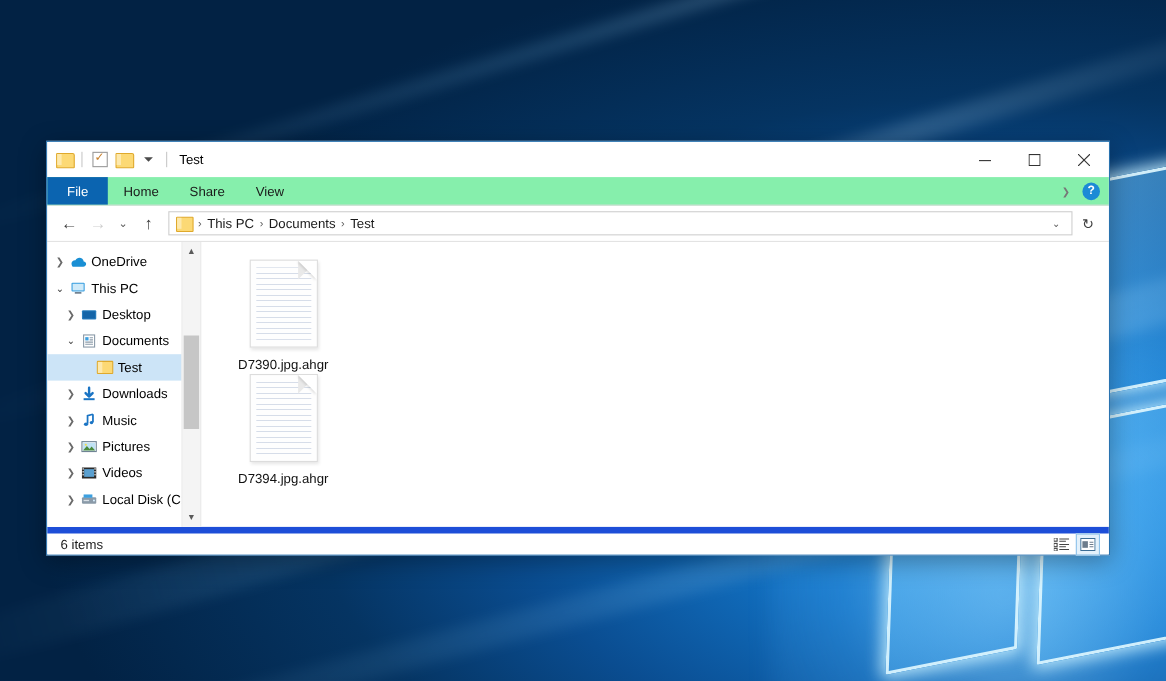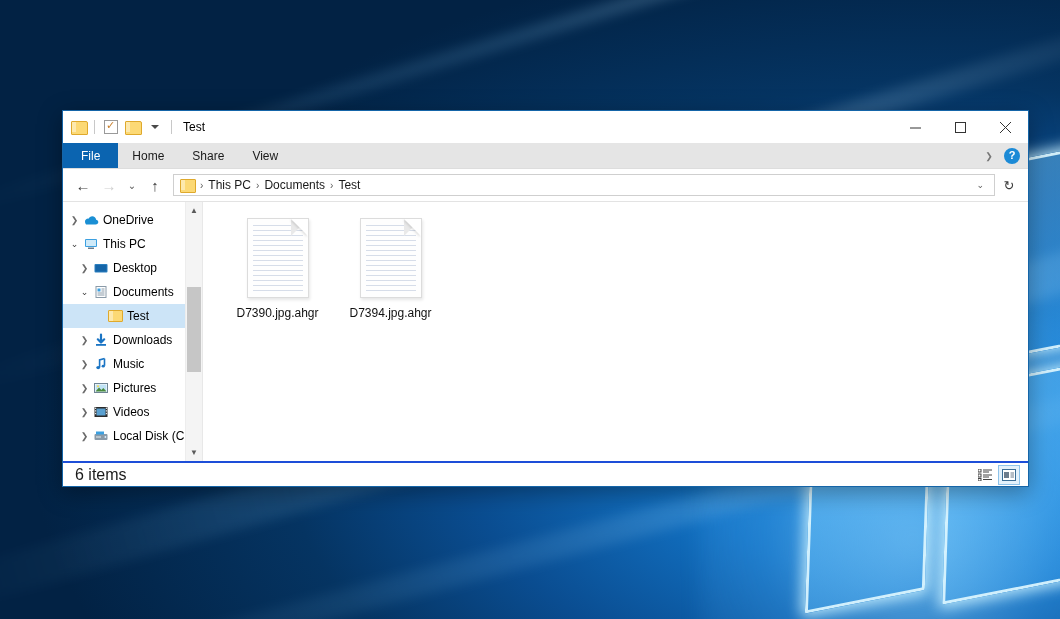--- a/index.html
+++ b/index.html
@@ -62,31 +62,30 @@
   }
   .pane.p1 { left: 14px;  top: 150px; width: 120px; height: 178px; }
   .pane.p2 { left: 152px; top: 132px; width: 150px; height: 196px; }
   .pane.p3 { left: 14px;  top: 348px; width: 120px; height: 196px; }
   .pane.p4 { left: 152px; top: 348px; width: 150px; height: 214px; }
 
   
   #explorer {
     position: absolute;
     left: 42px;
-    top: 110px;
+    top: 128px;
     width: 967px;
     height: 377px;
     background: #ffffff;
     border: 1px solid #1565a8;
     box-shadow: 0 6px 22px rgba(0,0,0,0.34);
     display: flex;
     flex-direction: column;
     font-size: 12px;
     color: #000;
-    margin-left: 20px;
   }
 
   
   .titlebar {
     height: 32px;
     background: #ffffff;
     display: flex;
     align-items: center;
     flex: 0 0 auto;
     position: relative;
@@ -163,21 +162,21 @@
     color: #333;
     font-size: 12px;
   }
   .wc svg { display: block; }
 
   
   .ribbon {
     height: 26px;
     display: flex;
     align-items: stretch;
-    background: #e5e5e5;
+    background: #86efac;
     border-bottom: 1px solid #dddddd;
     flex: 0 0 auto;
     position: relative;
   }
   .tab {
     display: flex; align-items: center;
     padding: 0 14px;
     font-size: 12px;
     color: #1a1a1a;
   }
@@ -402,20 +401,21 @@
   .content {
     flex: 1 1 auto;
     background: #fff;
     padding: 14px 0 0 18px;
     overflow: hidden;
   }
   .file-grid {
     display: flex;
     flex-wrap: wrap;
     gap: 0;
+    flex-direction: column;
   }
   .file-item {
     width: 113px;
     display: flex;
     flex-direction: column;
     align-items: center;
     padding-top: 2px;
   }
   .file-icon {
     width: 62px;
@@ -456,26 +456,26 @@
     font-size: 12px;
     color: #111;
     text-align: center;
     white-space: nowrap;
   }
 
   
   .statusbar {
     height: 25px;
     flex: 0 0 auto;
-    border-top: 2px solid #1d4ed8;
+    border-top: 6px solid #1d4ed8;
     background: #fff;
     display: flex;
     align-items: center;
     padding: 0 8px 0 12px;
-    font-size: 16px;
+    font-size: 12px;
     color: #1a1a1a;
   }
   .view-toggles {
     margin-left: auto;
     display: flex;
     gap: 2px;
   }
   .vt {
     width: 22px; height: 20px;
     display: flex; align-items: center; justify-content: center;

